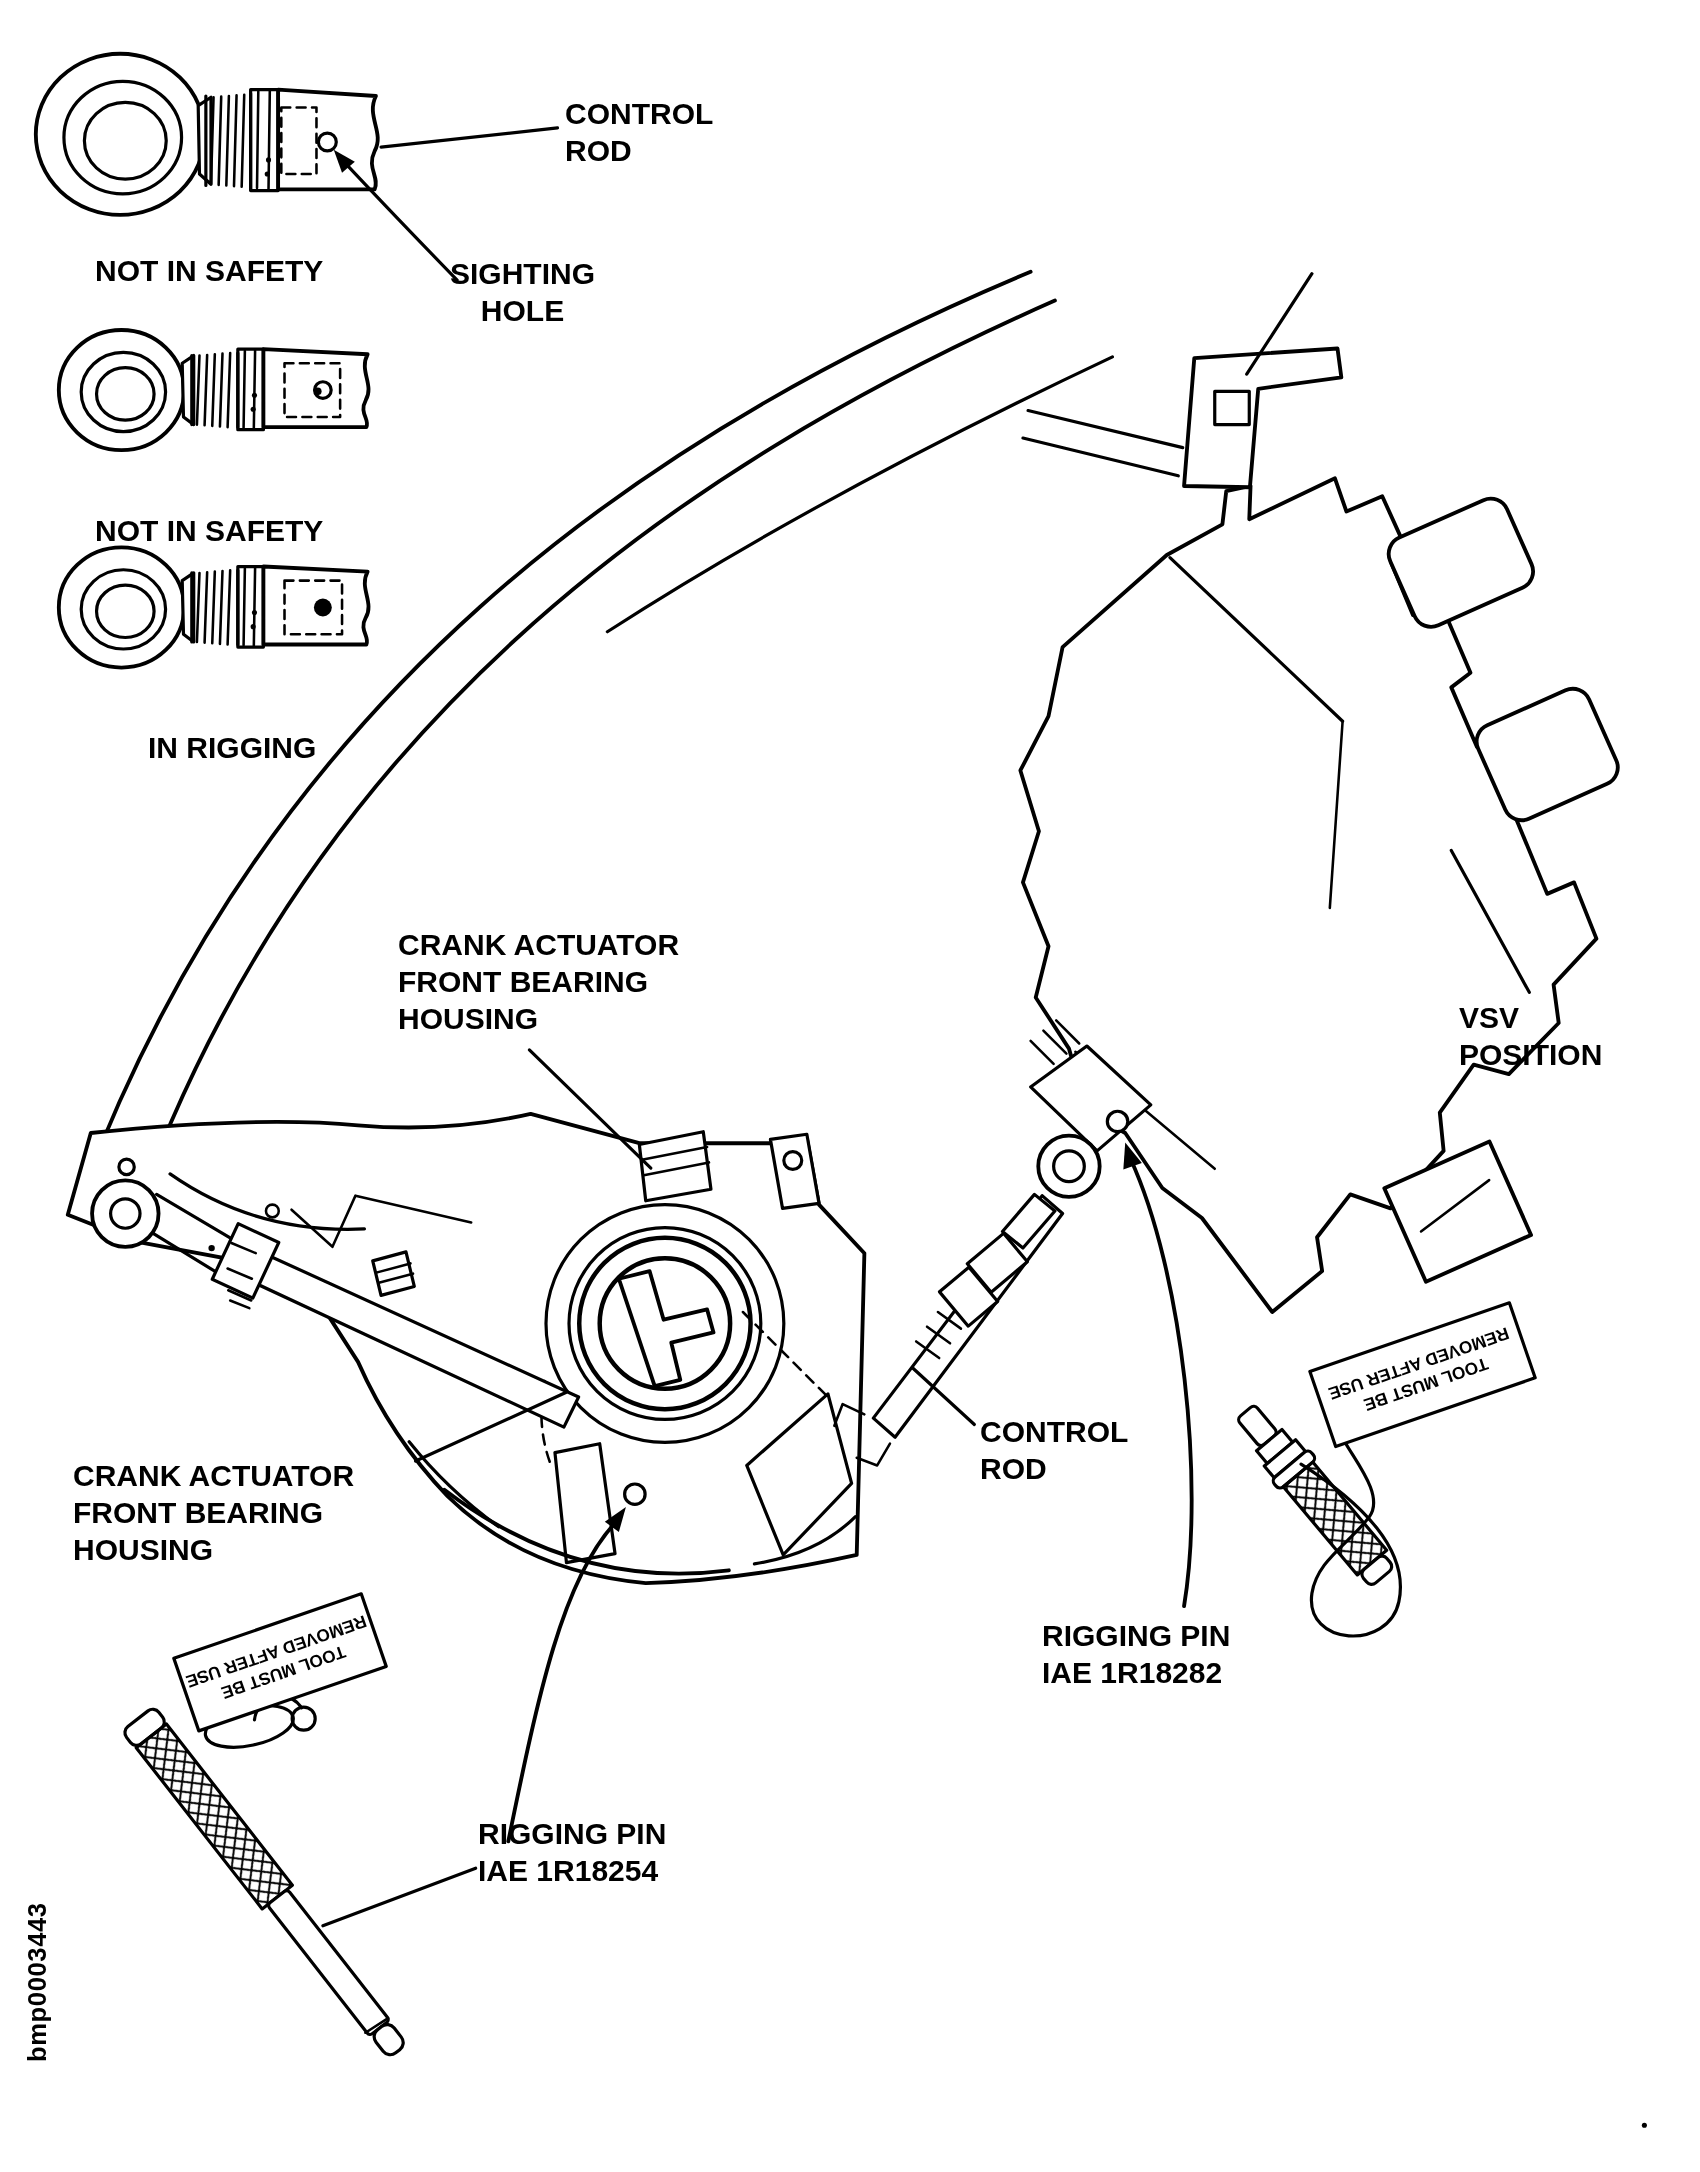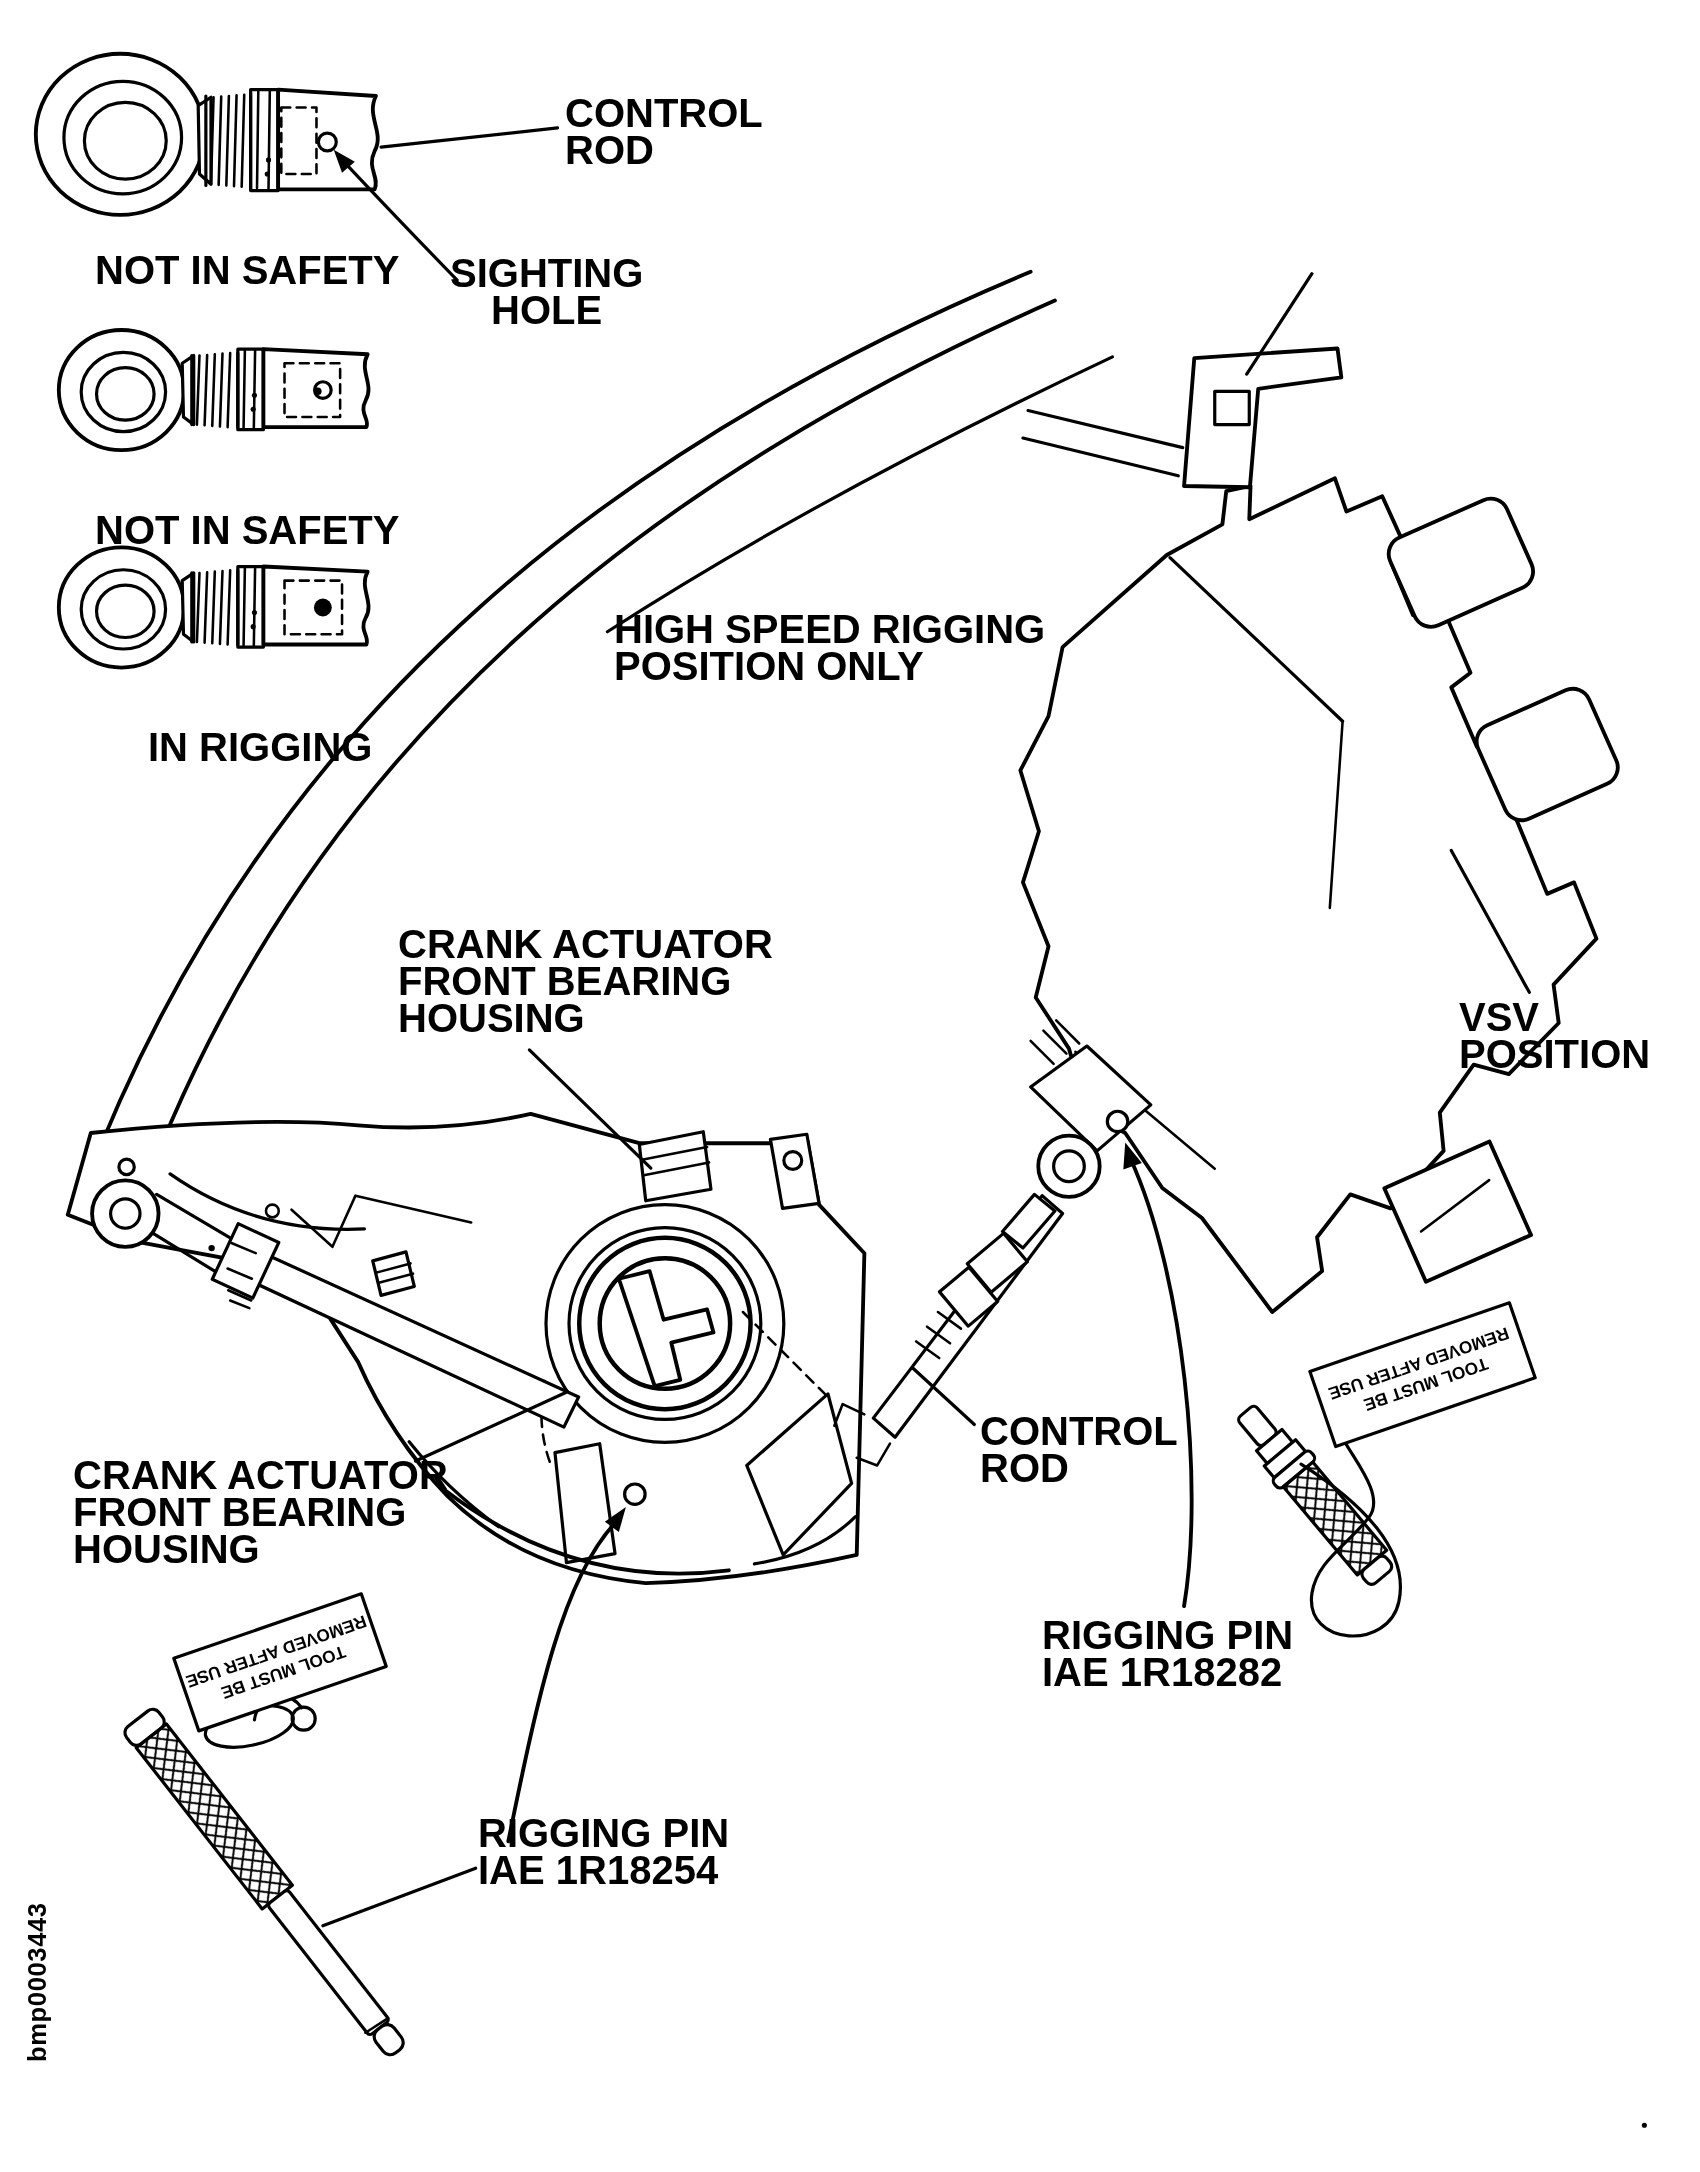--- a/index.html
+++ b/index.html
@@ -1,19 +1,19 @@
 <!DOCTYPE html>
 <html style="font-size:10.2px"><head>
 <meta charset="utf-8">
 <style>
   html,body{margin:0;padding:0;background:#ffffff;}
   #page{position:relative;width:1700px;height:2172px;background:#ffffff;overflow:hidden;
         font-family:"Liberation Sans",sans-serif;color:#000;}
   #art{position:absolute;left:0;top:0;}
-  .label{position:absolute;font-weight:bold;font-size:40px;line-height:37px;
+  .label{position:absolute;font-weight:bold;font-size:30px;line-height:37px;
          white-space:pre-line;letter-spacing:0px;color:#000;}
   .tag-text{position:absolute;display:flex;align-items:center;justify-content:center;
             text-align:center;font-weight:bold;font-size:17.3px;line-height:22px;
             white-space:pre-line;color:#000;}
   .watermark{position:absolute;left:23px;top:2062px;transform:rotate(-90deg);
              transform-origin:0 0;font-weight:bold;font-size:25.6px;letter-spacing:0.6px;}
 </style>
 </head>
 <body>
 
@@ -221,22 +221,20 @@
   <circle cx="2572" cy="3324" r="4" fill="#000" stroke="none"></circle>
 </svg>
 
 <div class="label" style="left:565px;top:95px;">CONTROL
 ROD</div>
 <div class="label" style="left:95px;top:252px;">NOT IN SAFETY</div>
 <div class="label" style="left:450px;top:255px;text-align:center;">SIGHTING
 HOLE</div>
 <div class="label" style="left:95px;top:512px;">NOT IN SAFETY</div>
 <div class="label" style="left:148px;top:729px;">IN RIGGING</div>
-<div class="label" style="left:614px;top:611px;">HIGH SPEED RIGGING
-POSITION ONLY</div>
 <div class="label" style="left:1459px;top:999px;">VSV
 POSITION</div>
 <div class="label" style="left:398px;top:926px;">CRANK ACTUATOR
 FRONT BEARING
 HOUSING</div>
 <div class="label" style="left:73px;top:1457px;">CRANK ACTUATOR
 FRONT BEARING
 HOUSING</div>
 <div class="label" style="left:980px;top:1413px;">CONTROL
 ROD</div>

